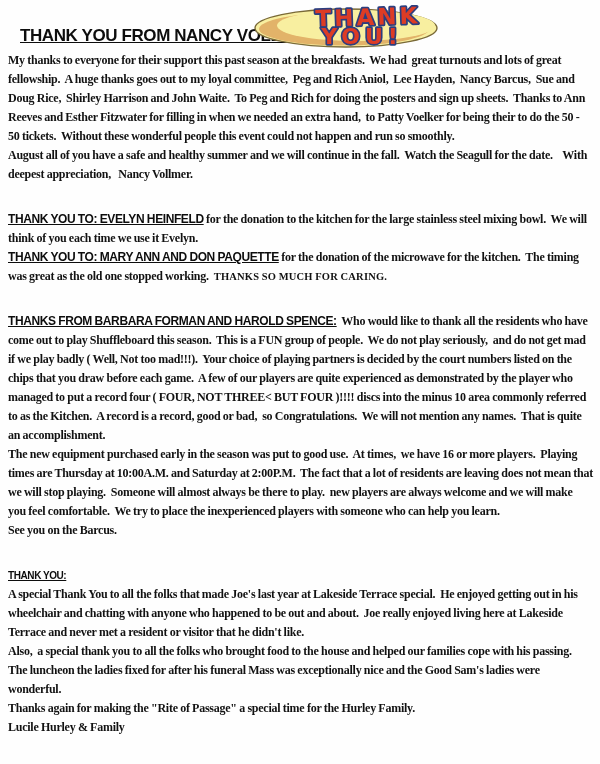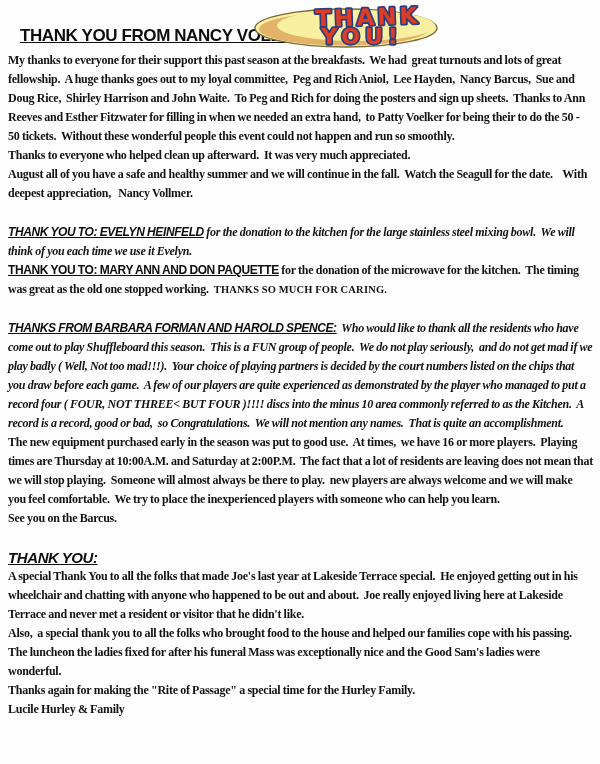--- a/index.html
+++ b/index.html
@@ -37,21 +37,21 @@
   }
   .main-heading {
     position: absolute;
     left: 12px;
     bottom: 2px;
     font-size: 17px;
   }
   .block-heading {
     display: block;
     margin: 0;
-    font-size: 15px;
+    font-size: 10px;
     line-height: 19px;
   }
   .header-row {
     position: relative;
     height: 46px;
     margin-bottom: 3px;
   }
   .badge {
     position: absolute;
     left: 244px;
@@ -63,40 +63,39 @@
     paint-order: stroke;
     stroke-linejoin: round;
   }
   .badge-line1 { font-size: 23px; letter-spacing: 3px; }
   .badge-line2 { font-size: 22px; letter-spacing: 5px; }
   .caps-note {
     font-size: 10.5px;
     letter-spacing: 0.2px;
     margin-top: 20px;
   }
-  .sec-gap { margin-top: 20px; font-style: italic; }
+  .sec-gap { margin-top: 26px; }
 </style>
 </head>
 <body>
 
 <div class="page">
 
   <div class="header-row">
     <span class="h-sans main-heading">THANK YOU FROM NANCY VOLLMER:</span>
     <svg class="badge" width="190" height="46" viewBox="0 0 190 46" aria-hidden="true">
       <ellipse cx="94" cy="26" rx="91" ry="19" stroke-width="1.4" fill="#f8efa0" stroke="#7a6a38"></ellipse>
       <ellipse cx="92" cy="27" rx="85" ry="16.5" fill="#e2b369"></ellipse>
       <ellipse cx="104" cy="23.5" rx="79" ry="15.5" fill="#f8efa0"></ellipse>
       <text class="badge-text badge-line1" x="116" y="23" text-anchor="middle" transform="rotate(-2 116 18)" stroke-width="3.4" fill="#dd3c25" stroke="#2c3e7f">THANK</text>
       <text class="badge-text badge-line2" x="110" y="42" text-anchor="middle" stroke-width="3.4" fill="#dd3c25" stroke="#2c3e7f">YOU!</text>
     </svg>
   </div>
 
   <p class="body">My thanks to everyone for their support this past season at the breakfasts.  We had  great turnouts and lots of great fellowship.  A huge thanks goes out to my loyal committee,  Peg and Rich Aniol,  Lee Hayden,  Nancy Barcus,  Sue and Doug Rice,  Shirley Harrison and John Waite.  To Peg and Rich for doing the posters and sign up sheets.  Thanks to Ann Reeves and Esther Fitzwater for filling in when we needed an extra hand,  to Patty Voelker for being their to do the 50 - 50 tickets.  Without these wonderful people this event could not happen and run so smoothly.</p>
-  <p class="body">Thanks to everyone who helped clean up afterward.  It was very much appreciated.</p>
   <p class="body">August all of you have a safe and healthy summer and we will continue in the fall.  Watch the Seagull for the date.    With deepest appreciation,   Nancy Vollmer.</p>
 
   <p class="body sec-gap"><span class="h-sans">THANK YOU TO: EVELYN HEINFELD</span><span> for the donation to the kitchen for the large stainless steel mixing bowl.  We will think of you each time we use it Evelyn.</span></p>
 
   <p class="body"><span class="h-sans">THANK YOU TO: MARY ANN AND DON PAQUETTE</span><span> for the donation of the microwave for the kitchen.  The timing was great as the old one stopped working.  </span><span class="caps-note">THANKS SO MUCH FOR CARING.</span></p>
 
   <p class="body sec-gap"><span class="h-sans">THANKS FROM BARBARA FORMAN AND HAROLD SPENCE:</span><span>  Who would like to thank all the residents who have come out to play Shuffleboard this season.  This is a FUN group of people.  We do not play seriously,  and do not get mad if we play badly ( Well, Not too mad!!!).  Your choice of playing partners is decided by the court numbers listed on the chips that you draw before each game.  A few of our players are quite experienced as demonstrated by the player who managed to put a record four ( FOUR, NOT THREE&lt; BUT FOUR )!!!! discs into the minus 10 area commonly referred to as the Kitchen.  A record is a record, good or bad,  so Congratulations.  We will not mention any names.  That is quite an accomplishment.</span></p>
   <p class="body">The new equipment purchased early in the season was put to good use.  At times,  we have 16 or more players.  Playing times are Thursday at 10:00A.M. and Saturday at 2:00P.M.  The fact that a lot of residents are leaving does not mean that we will stop playing.  Someone will almost always be there to play.  new players are always welcome and we will make  you feel comfortable.  We try to place the inexperienced players with someone who can help you learn.</p>
   <p class="body">See you on the Barcus.</p>
 

